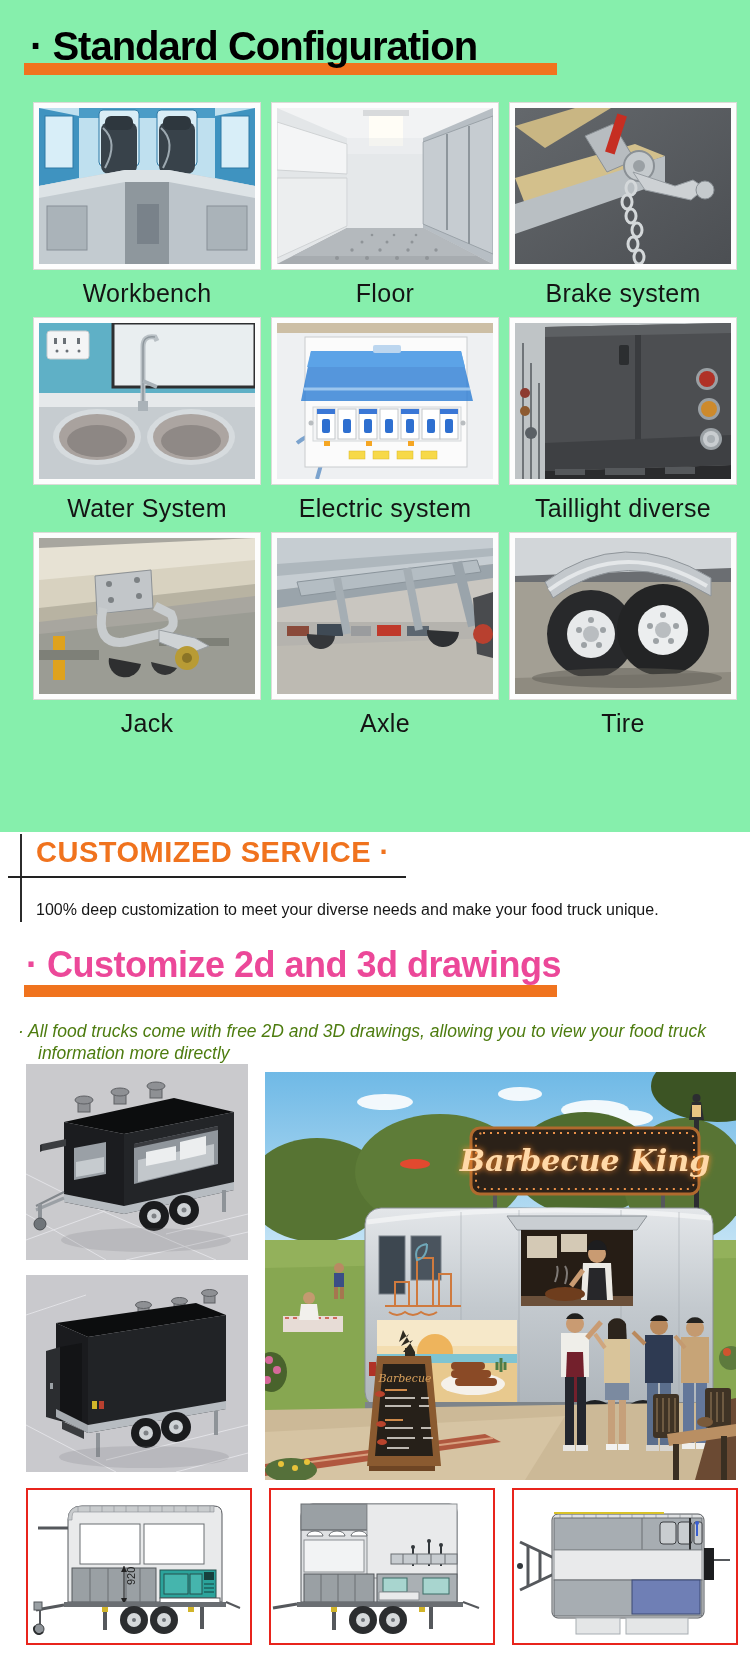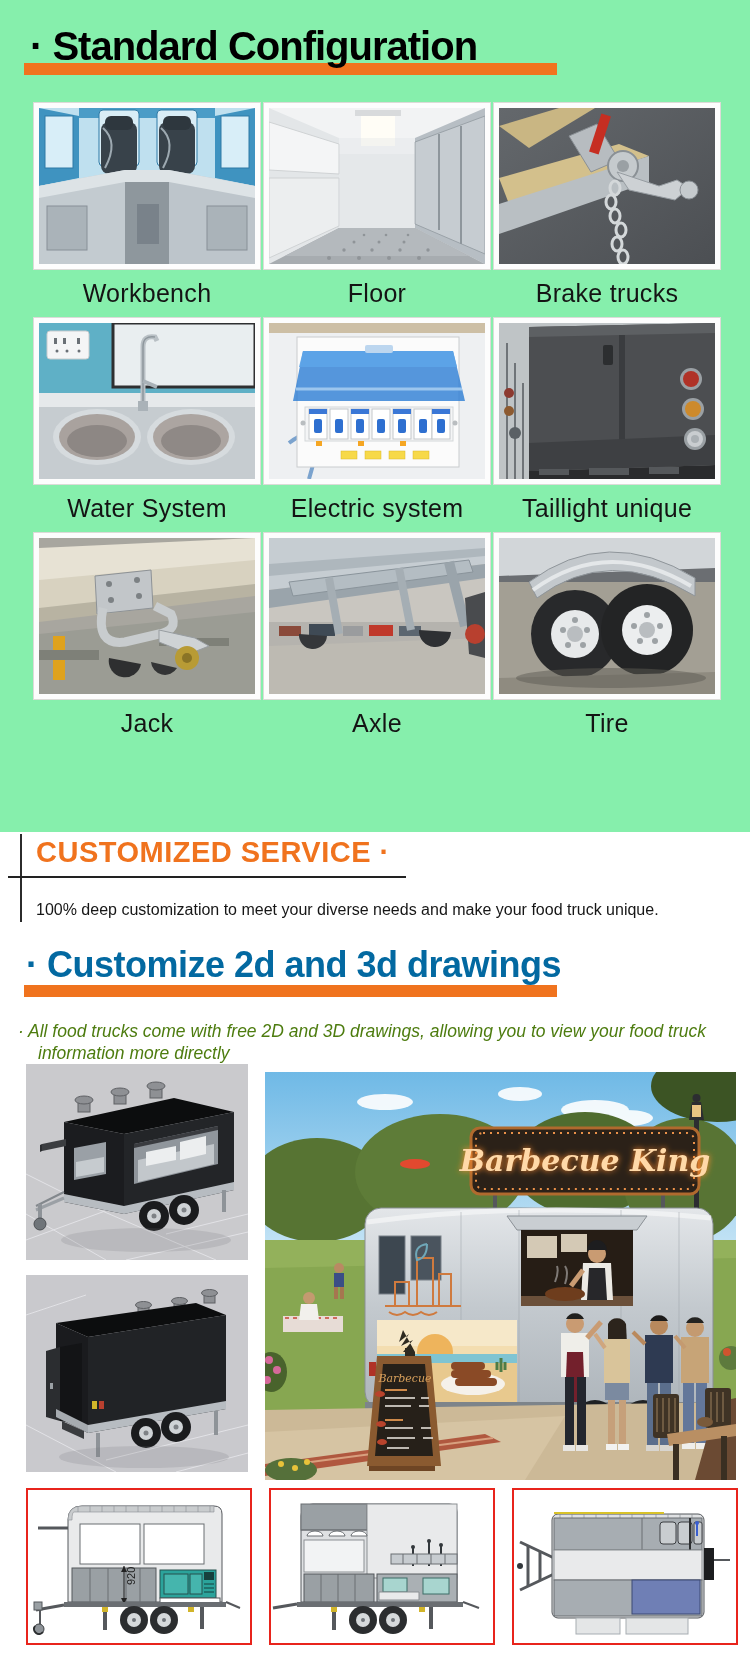--- a/index.html
+++ b/index.html
@@ -4,36 +4,36 @@
 <style>
   html,body{margin:0;padding:0;background:#ffffff;}
   #page{position:relative;width:750px;height:1673px;background:#ffffff;overflow:hidden;
         font-family:"Liberation Sans",sans-serif;color:#111;}
   
   .std-section{position:absolute;left:0;top:0;width:750px;height:832px;background:#86efac;}
   .std-titlebar{position:absolute;left:24px;top:63px;width:533px;height:12px;background:#f0731e;}
   .std-title{position:absolute;left:30px;top:24px;margin:0;font-size:40px;font-weight:bold;
              letter-spacing:-1px;color:#000;white-space:nowrap;}
   .std-grid{position:absolute;left:34px;top:103px;width:688px;display:grid;
-            grid-template-columns:226px 226px 226px;column-gap:4px;}
+            grid-template-columns:226px 226px 226px;column-gap:12px;}
   .std-card{width:226px;height:166px;background:#fdfdfd;padding:5px;box-sizing:border-box;
             box-shadow:0 0 0 1px #dcdbd8;}
   .std-card svg{display:block;width:216px;height:156px;}
   .std-cap{height:49px;display:flex;align-items:center;justify-content:center;
            font-size:25px;color:#141414;letter-spacing:.3px;}
   
   .cs-vline{position:absolute;left:20px;top:834px;width:2px;height:88px;background:#2b2b2b;}
   .cs-title{position:absolute;left:36px;top:836px;margin:0;font-size:29px;font-weight:bold;
             color:#f0731e;letter-spacing:.5px;white-space:nowrap;}
   .cs-hline{position:absolute;left:8px;top:876px;width:398px;height:2px;background:#222;}
   .cs-desc{position:absolute;left:36px;top:883px;width:650px;font-size:16px;line-height:21px;color:#161616;}
   
   .cd-titlebar{position:absolute;left:24px;top:985px;width:533px;height:12px;background:#f0731e;}
   .cd-title{position:absolute;left:26px;top:944px;margin:0;font-size:36px;font-weight:bold;
-            letter-spacing:-0.5px;color:#0369a1;white-space:nowrap;}
+            letter-spacing:-0.5px;color:#ec4899;white-space:nowrap;}
   .cd-desc{position:absolute;left:10px;top:1002px;width:690px;font-size:17.5px;line-height:22px;
            color:#4d7c0f;padding-left:28px;text-indent:-20px;font-style:italic;}
   .render{position:absolute;left:26px;width:222px;background:#c9c9cd;}
   .render svg{display:block;width:222px;}
   .photo{position:absolute;left:265px;top:1064px;width:471px;height:512px;margin-top:8px;}
   .photo svg{display:block;width:471px;height:408px;}
   
   .draw-box{position:absolute;top:1488px;width:226px;height:157px;background:#fff;
             border:2px solid #e8241c;box-sizing:border-box;}
   .draw-box svg{display:block;width:222px;height:153px;}
@@ -147,21 +147,21 @@
             <g fill="none" stroke="#d4d8da" stroke-width="3">
               <ellipse cx="116" cy="80" rx="5" ry="7"></ellipse>
                 <ellipse cx="112" cy="94" rx="5" ry="7"></ellipse>
               <ellipse cx="116" cy="108" rx="5" ry="7"></ellipse>
                 <ellipse cx="122" cy="122" rx="5" ry="7"></ellipse>
               <ellipse cx="118" cy="136" rx="5" ry="7"></ellipse>
                 <ellipse cx="124" cy="149" rx="5" ry="7"></ellipse>
             </g>
           </svg>
         </div>
-        <div class="std-cap">Brake trucks</div>
+        <div class="std-cap">Brake system</div>
       </div>
 
       <div>
         <div class="std-card">
           <svg viewBox="0 0 216 156">
             <rect width="216" height="156" fill="#5fb0c6"></rect>
             <rect x="74" y="0" width="142" height="64" fill="#e9eef0" stroke="#2e2f31" stroke-width="3"></rect>
             <rect x="8" y="8" width="42" height="28" rx="3" fill="#f4f5f6" stroke="#c8ccce"></rect>
             <g fill="#6a7076">
               <rect x="15" y="15" width="3" height="6"></rect>
@@ -277,21 +277,21 @@
               <circle cx="196" cy="116" r="4" fill="#aab0b4"></circle>
             </g>
             <path d="M30 148 L216 142 L216 156 L30 156 Z" fill="#2a2b2d"></path>
             <g fill="#55585b">
                 <rect x="40" y="146" width="30" height="6"></rect>
                 <rect x="90" y="145" width="40" height="7"></rect>
                 <rect x="150" y="144" width="30" height="7"></rect>
               </g>
           </svg>
         </div>
-        <div class="std-cap">Taillight unique</div>
+        <div class="std-cap">Taillight diverse</div>
       </div>
 
       <div>
         <div class="std-card">
           <svg viewBox="0 0 216 156">
             <rect width="216" height="156" fill="#a8a69f"></rect>
             <path d="M0 96 L216 74 L216 156 L0 156 Z" fill="#9b9c94"></path>
             <rect x="14" y="98" width="12" height="44" fill="#dfa21d"></rect>
             <g fill="#7e8078">
                 <rect x="0" y="112" width="60" height="10"></rect>

